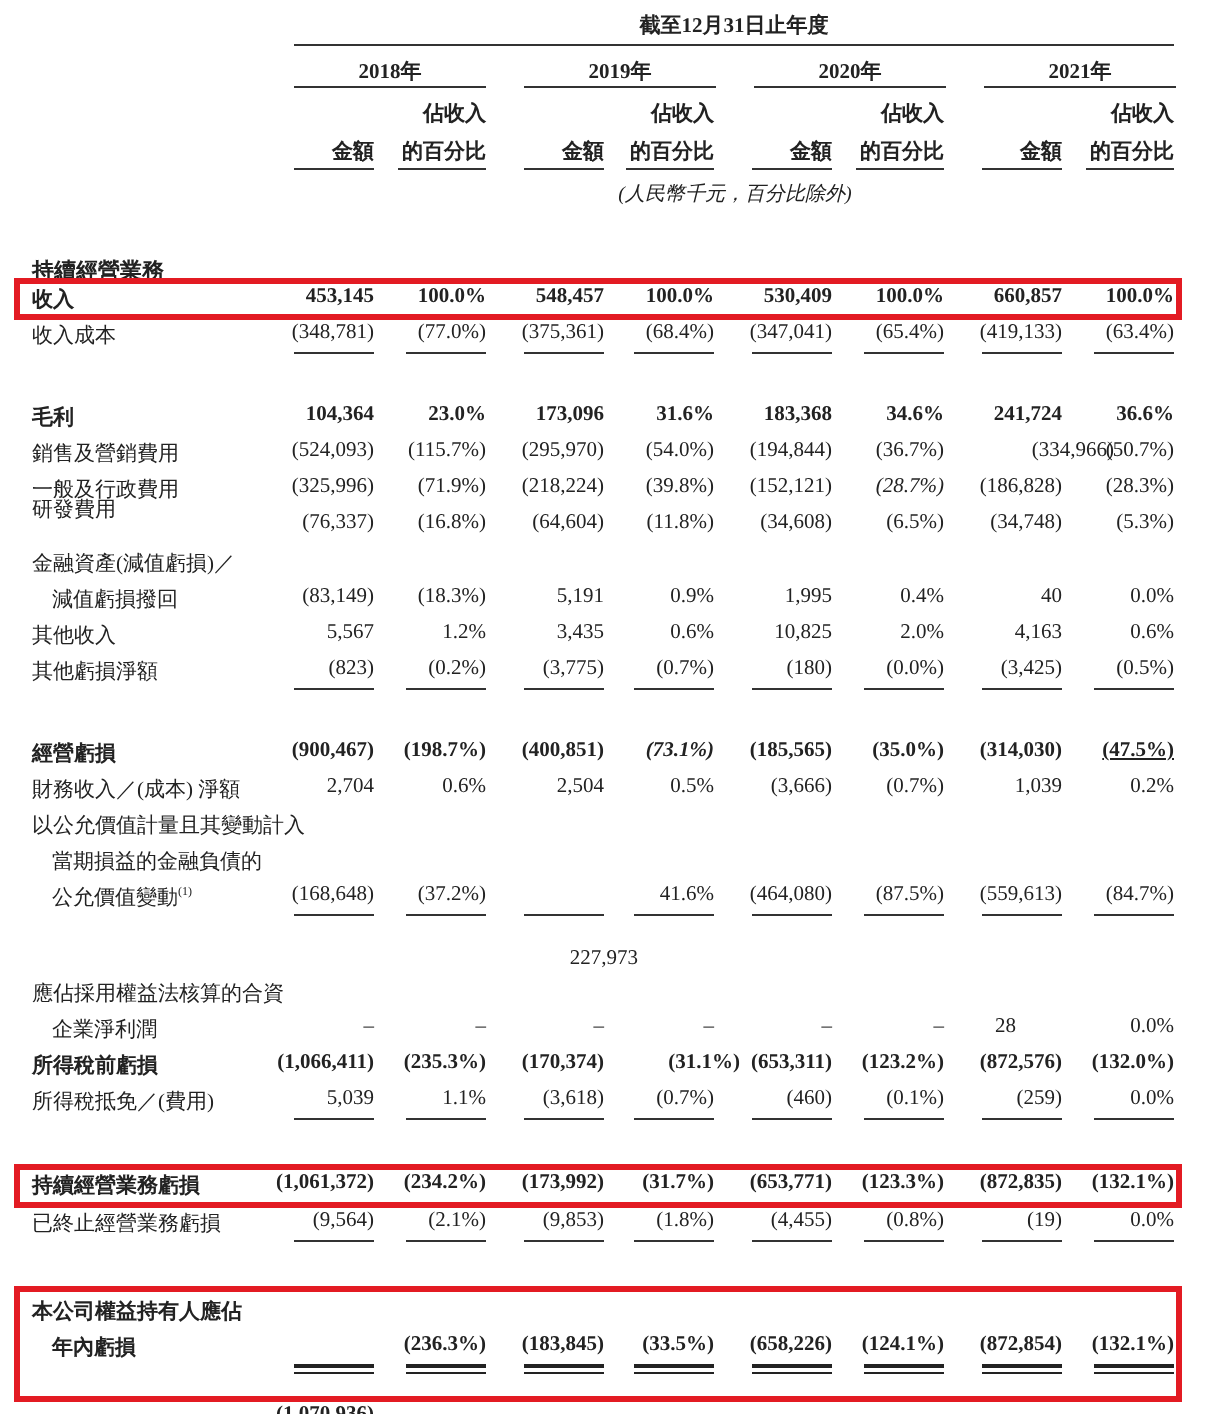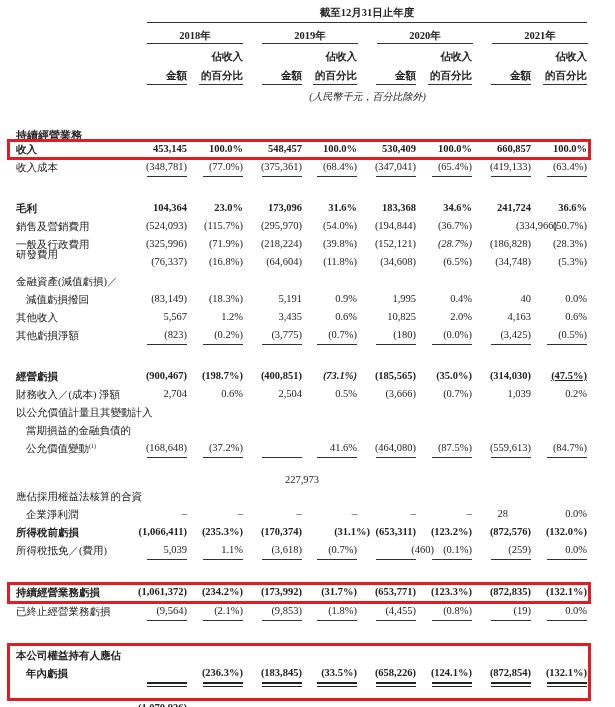--- a/index.html
+++ b/index.html
@@ -220,21 +220,21 @@
     <div class="num bold" style="left: 517px; width: 70px; top: 526px;">(132.0%)</div>
     <div class="label" style="top: 544px;">所得稅抵免／(費用)</div>
     <div class="num" style="left: 117px; width: 70px; top: 544px;">5,039</div>
     <div class="rule" style="left: 147px; width: 40px; top: 559px;"></div>
     <div class="num" style="left: 173px; width: 70px; top: 544px;">1.1%</div>
     <div class="rule" style="left: 203px; width: 40px; top: 559px;"></div>
     <div class="num" style="left: 232px; width: 70px; top: 544px;">(3,618)</div>
     <div class="rule" style="left: 262px; width: 40px; top: 559px;"></div>
     <div class="num" style="left: 287px; width: 70px; top: 544px;">(0.7%)</div>
     <div class="rule" style="left: 317px; width: 40px; top: 559px;"></div>
-    <div class="num" style="left: 364px; width: 70px; top: 544px;">(460)</div>
+    <div class="num" style="left: 346px; width: 70px; top: 544px;">(460)</div>
     <div class="rule" style="left: 376px; width: 40px; top: 559px;"></div>
     <div class="num" style="left: 402px; width: 70px; top: 544px;">(0.1%)</div>
     <div class="rule" style="left: 432px; width: 40px; top: 559px;"></div>
     <div class="num" style="left: 461px; width: 70px; top: 544px;">(259)</div>
     <div class="rule" style="left: 491px; width: 40px; top: 559px;"></div>
     <div class="num" style="left: 517px; width: 70px; top: 544px;">0.0%</div>
     <div class="rule" style="left: 547px; width: 40px; top: 559px;"></div>
     <div class="label bold" style="top: 586px;">持續經營業務虧損</div>
     <div class="num bold" style="left: 117px; width: 70px; top: 586px;">(1,061,372)</div>
     <div class="num bold" style="left: 173px; width: 70px; top: 586px;">(234.2%)</div>

